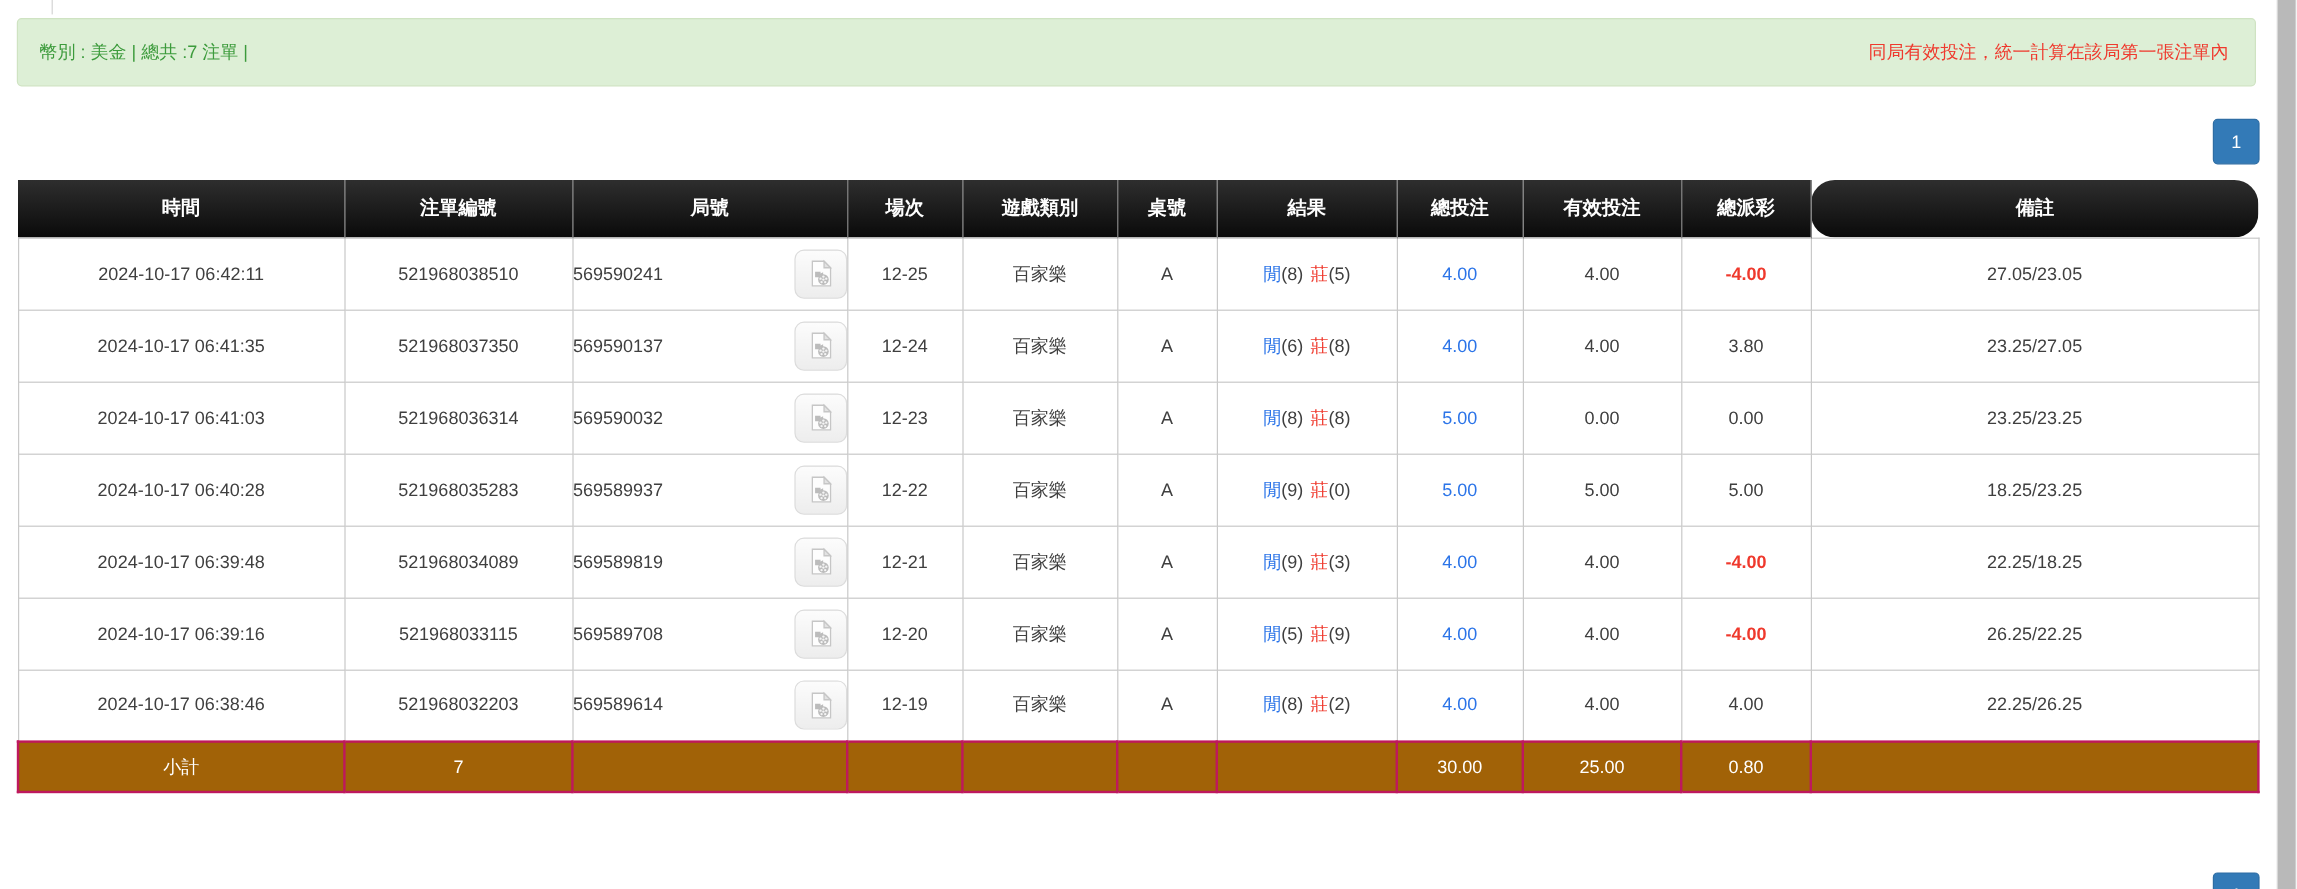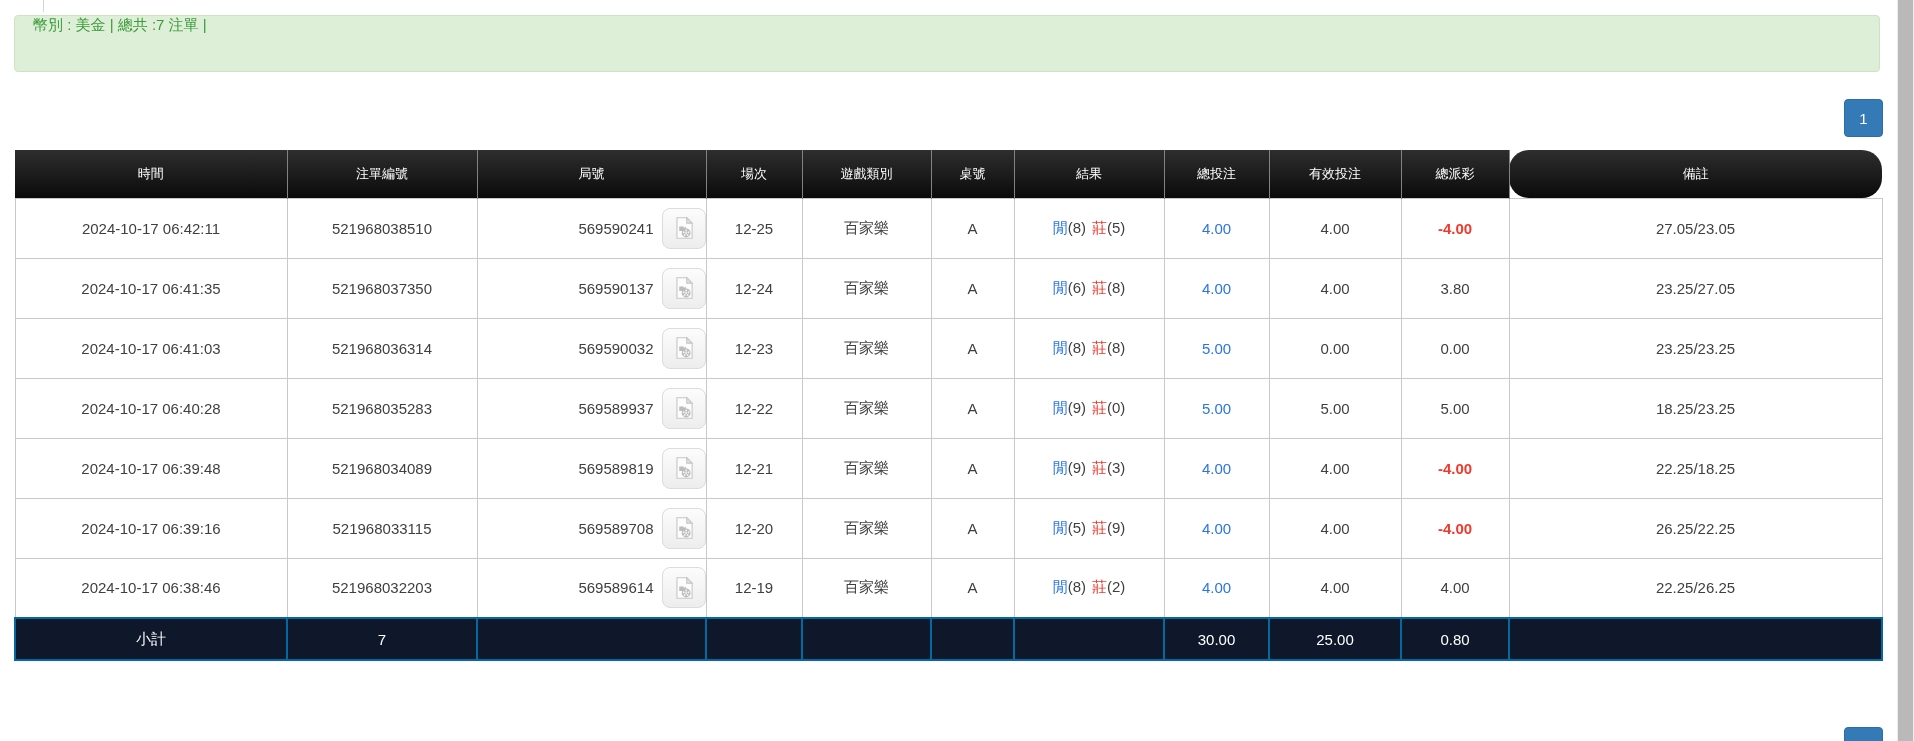--- a/index.html
+++ b/index.html
@@ -6,45 +6,45 @@
   html,body { width:1914px; height:741px; background:#fff; overflow:hidden;
               font-family:"Liberation Sans","DejaVu Sans",sans-serif; }
   .page { position:relative; width:1914px; height:741px; }
 
   
   .top-edge { position:absolute; left:43px; top:0; width:1px; height:12px; background:#d4d4d4; }
 
   
   .notice-bar { position:absolute; left:14px; top:15px; width:1866px; height:57px;
                 background:#ddefd6; border:1px solid #cfe3c2; border-radius:4px;
-                display:flex; align-items:flex-start; justify-content:space-between;
+                display:flex; align-items:center; justify-content:space-between;
                 padding:0 22px 0 18px; }
   .notice-left  { color:#3c9b3c; font-size:15px; }
   .notice-right { color:#ef392d; font-size:15px; }
 
   
   .page-btn { position:absolute; width:39px; height:38px; background:#337ab7;
               border:1px solid #2e6da4; border-radius:4px; color:#fff; font-size:15px;
               display:flex; align-items:center; justify-content:center; cursor:pointer; }
   .page-btn.top    { left:1844px; top:99px; }
   .page-btn.bottom { left:1844px; top:727px; }
 
   
   table.bets { position:absolute; left:14px; top:150px; width:1867px;
                border-collapse:collapse; table-layout:fixed; }
   table.bets th { background:linear-gradient(#2e2e2e,#0a0a0a); color:#fff;
-                  font-size:13px; font-weight:normal; height:48px;
+                  font-size:16px; font-weight:bold; height:48px;
                   border-right:1px solid #828282; }
   table.bets th:last-child { border-right:none;border-radius:20px; }
   table.bets td { border:1px solid #c9c9c9; text-align:center; vertical-align:middle;
                   height:60px; font-size:15px; color:#3f3f3f; background:#fff; }
-  tr.sumrow td { background:#0f172a; color:#fff; border:2px solid #0369a1;
+  tr.sumrow td { background:#a16207; color:#fff; border:2px solid #be185d;
                  height:42px; font-size:15px; }
 
-  .round-cell-inner { display:flex; align-items:center; justify-content:flex-end; gap:8px; }
+  .round-cell-inner { display:flex; align-items:center; justify-content:space-between; gap:8px; }
   .video-btn { width:44px; height:41px; border:1px solid #dcdcdc; border-radius:8px;
                background:linear-gradient(#fcfcfc,#ededed); cursor:pointer;
                display:inline-flex; align-items:center; justify-content:center; }
 
   .blue  { color:#2b74e8; }
   .red   { color:#ef392d; }
   .pv    { margin-right:6px; color:#3f3f3f; }
   .bv    { color:#3f3f3f; }
   a.amount { color:#2b74e8; text-decoration:none; cursor:pointer; }
   td.payout[data-neg="true"] { color:#ef392d;font-weight:bold; }
@@ -55,20 +55,21 @@
 </style>
 </head>
 <body>
 
 <div class="page">
 
   <div class="top-edge"></div>
 
   <div class="notice-bar">
     <span class="notice-left">幣別 : 美金 | 總共 :7 注單 |</span>
+    <span class="notice-right">同局有效投注，統一計算在該局第一張注單內</span>
   </div>
 
   <div class="page-btn top">1</div>
 
   <table class="bets">
     <colgroup>
       <col style="width:272px">
         <col style="width:190px">
         <col style="width:229px">
         <col style="width:96px">

